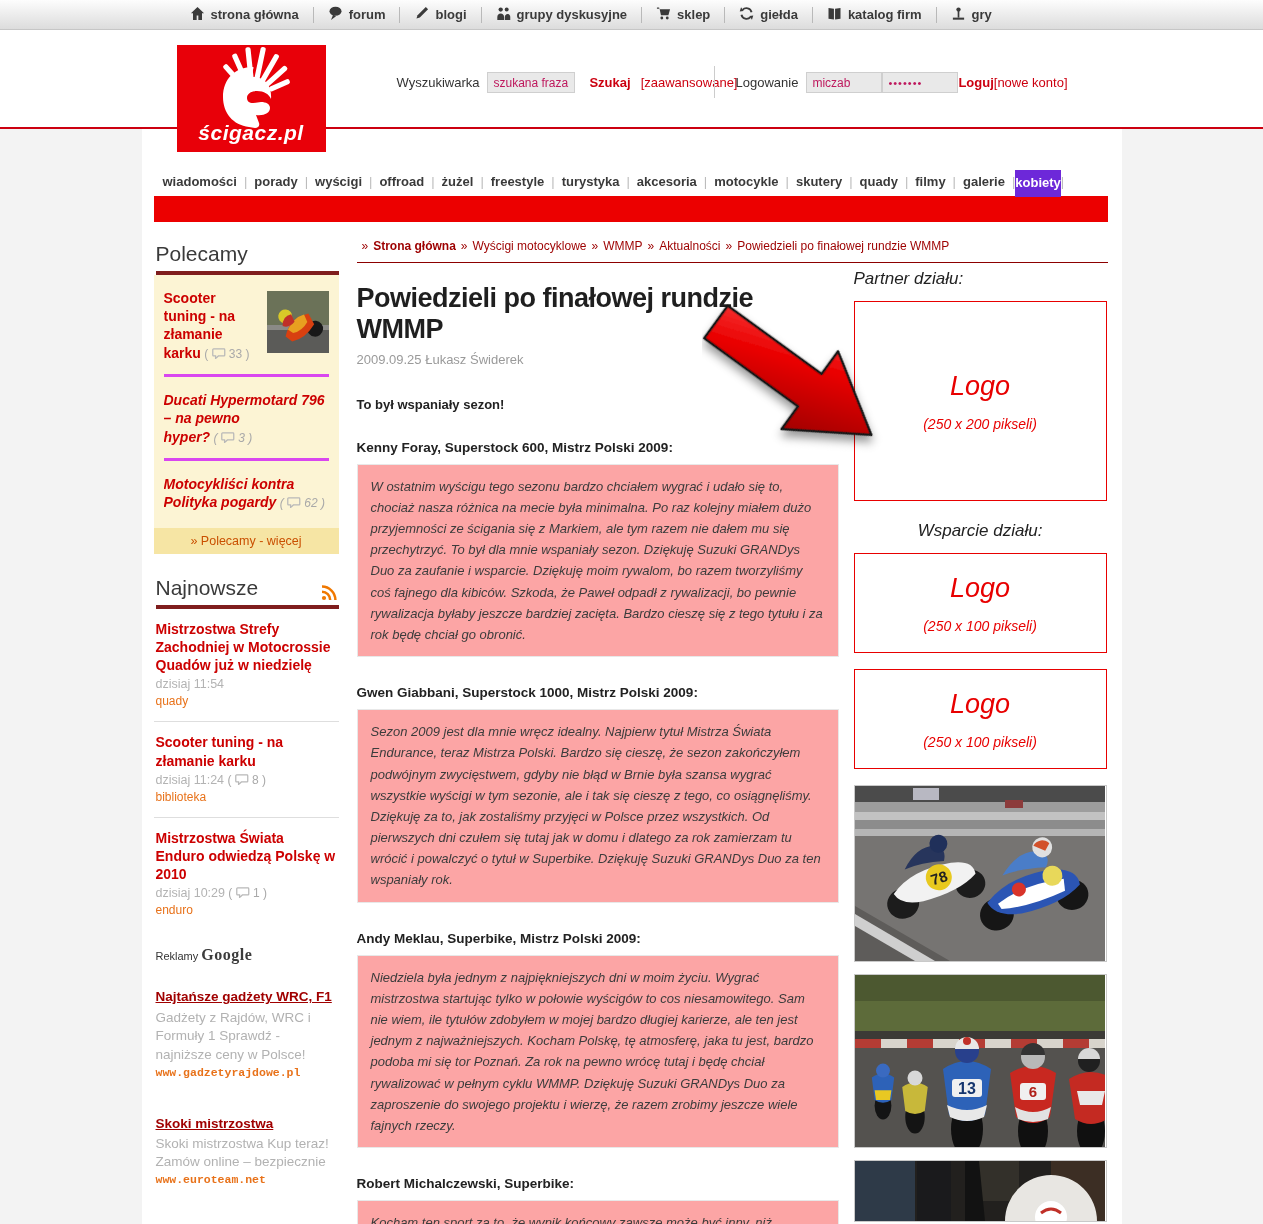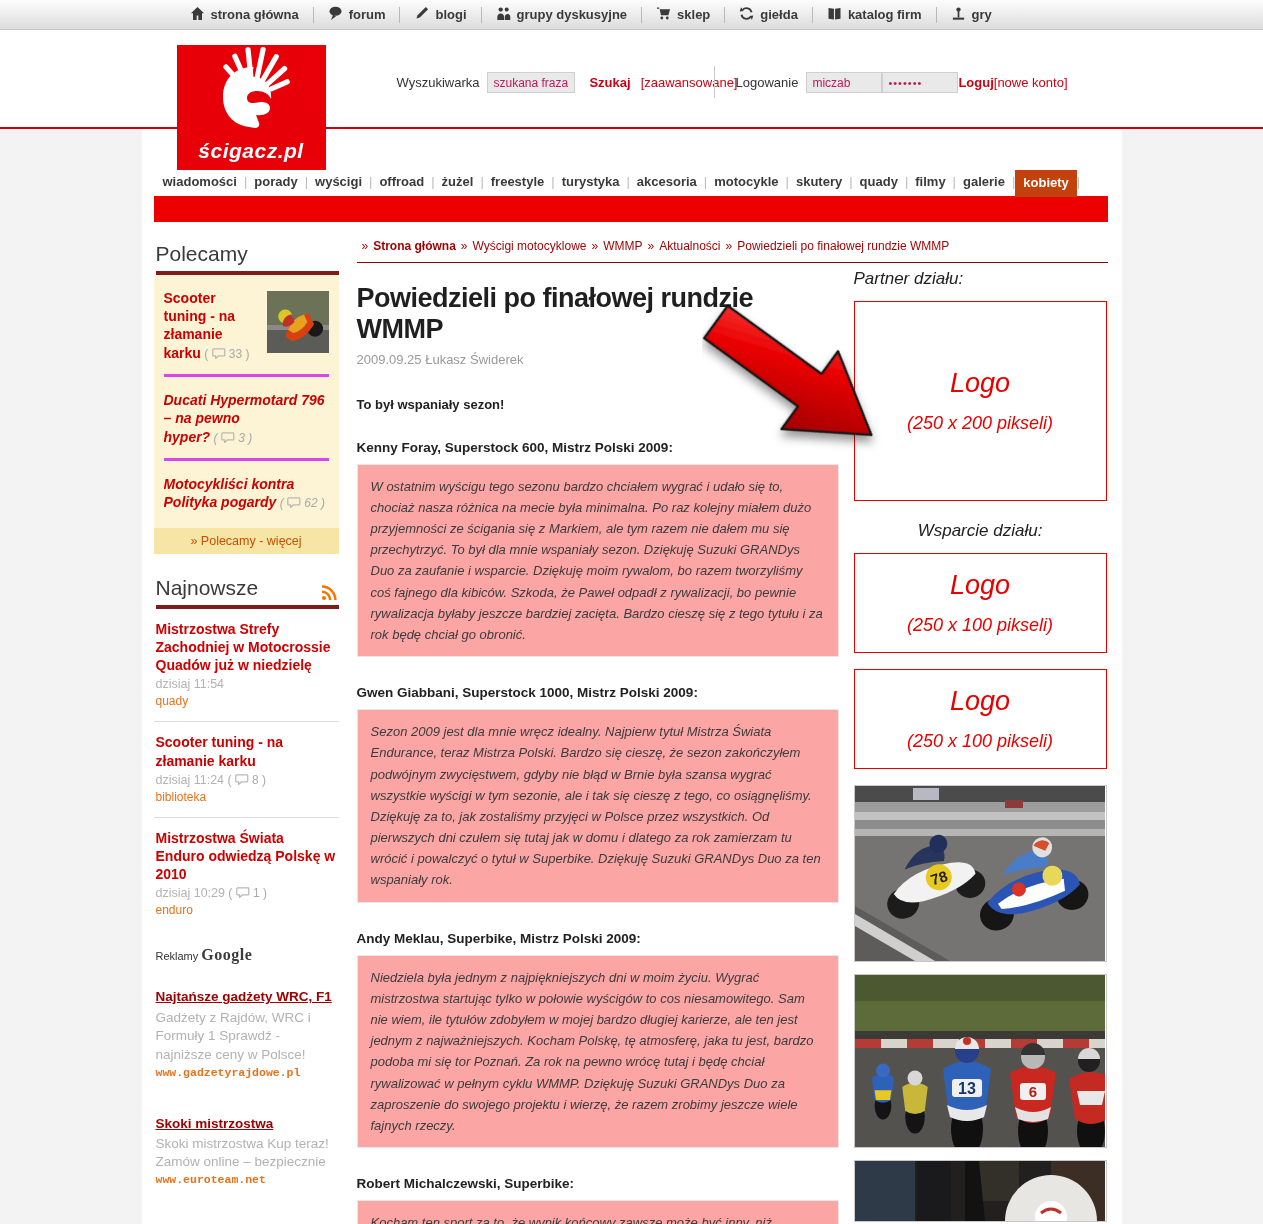--- a/index.html
+++ b/index.html
@@ -18,21 +18,21 @@
   .topbar-inner { width:980px; margin:0 auto; height:100%; display:flex; align-items:center; padding-left:34px; }
   .topnav-item { display:flex; align-items:center; gap:6px; padding:0 14px; cursor:pointer;
     font-size:13px; font-weight:bold; color:#3a3a3a; white-space:nowrap; }
   .topnav-item svg { width:15px; height:15px; fill:#3a3a3a; }
   .topnav-sep { width:1px; height:16px; background:#b9b9b9; }
   
   .red-line { position:absolute; top:127px; left:0; width:100%; height:2px; background:#cc0010; z-index:40; }
   .page { width:980px; margin:0 auto; background:#fff; position:relative; height:1194px; }
   .header { position:relative; height:138px; }
   .logo {
-    position:absolute; left:35px; top:15px; width:149px; height:125px;
+    position:absolute; left:35px; top:15px; width:149px; height:107px;
     background:#e80009; z-index:60; cursor:pointer; overflow:hidden;
   }
   .logo-text { position:absolute; left:0; right:0; bottom:7px; text-align:center;
     color:#fff; font-style:italic; font-weight:bold; font-size:21px; letter-spacing:0.5px; }
   .search-row { position:absolute; left:255px; top:42px; display:flex; align-items:center; font-size:13px; color:#333; }
   .search-row .lbl { margin-right:8px; }
   .hdr-input {
     width:88px; height:21px; background:#e9e9e9; border:1px solid #cfcfcf;
     font-size:12px; color:#be185d; padding:0 5px; font-family:inherit;
   }
@@ -40,21 +40,21 @@
   .red-link.b { font-weight:bold; }
   .search-row .gap { width:10px; } .search-row .gap-l { width:14px; }
   .hdr-divider { position:absolute; left:572px; top:36px; height:32px; width:1px; background:#cccccc; }
   .login-row { position:absolute; left:594px; top:42px; display:flex; align-items:center; font-size:13px; color:#333; }
   .login-row .lbl { margin-right:8px; }
   .pwd { letter-spacing:1px; font-size:11px; }
   
   .mainnav { display:flex; align-items:center; height:26px; padding-left:14px; font-size:13px; font-weight:bold; color:#3a3a3a; position:relative; z-index:5;}
   .mainnav-item { padding:4px 7px; cursor:pointer; white-space:nowrap; }
   .mainnav-sep { color:#bbb; font-weight:normal; }
-  .mainnav-item.active { background:#c2410c; color:#fff; padding:5px 8px 7px; margin-bottom:-4px; }
+  .mainnav-item.active { background:#6d28d9; color:#fff; padding:5px 0 7px; margin-bottom:-4px; }
   .red-banner { height:26px; background:#ec0000; margin:2px 14px 0 12px; }
   
   .content { display:flex; padding:12px 14px 0 12px; position:relative; }
   .col-left { width:185px; flex:none; }
   .col-right-area { flex:1; margin-left:18px; min-width:0; }
   
   .breadcrumb { font-size:12px; color:#9d0000; padding:5px 0 9px; border-bottom:1px solid #8c0000; }
   .crumb { color:#9d0000; text-decoration:none; cursor:pointer; }
   .crumb.first { font-weight:bold; }
   .crumb-sep { margin:0 5px; color:#9d0000; }
@@ -91,21 +91,21 @@
   .ads-header .google { font-family:"Liberation Serif","DejaVu Serif",serif; font-size:16px; font-weight:bold; color:#3c3c3c; letter-spacing:0.5px; }
   .ad { margin-top:24px; margin-bottom:36px; }
   .ad-title { color:#a00000; font-weight:bold; font-size:13.5px; text-decoration:underline; line-height:1.35; cursor:pointer; display:block;}
   .ad-body { color:#b2b2b2; font-size:13.5px; line-height:1.38; margin-top:2px; }
   .ad-url { color:#e8721a; font-size:11.5px; font-weight:bold; margin-top:1px; cursor:pointer; display:block; text-decoration:none;font-family:Liberation Mono, monospace;}
   
   .partner-title { font-style:italic; font-size:17px; color:#222; margin:6px 0 12px; }
   .logo-box { border:1px solid #e80000; background:#fff; display:flex; flex-direction:column;
     align-items:center; justify-content:center; color:#e80000; font-style:italic; margin-bottom:16px; }
   .logo-box .l1 { font-size:27px; }
-  .logo-box .l2 { font-size:18px; margin-top:14px; }
+  .logo-box .l2 { font-size:14px; margin-top:14px; }
   .logo-box.big { height:200px; }
   .logo-box.small { height:100px; }
   .support-title { font-style:italic; font-size:17px; color:#222; margin:20px 0 12px;text-align:center; }
   .photo { border:1px solid #c9c9c9; display:block; margin-top:12px; cursor:pointer; }
   .photo svg { display:block; }
   
   .big-arrow { position:absolute; left:560px; top:258px; z-index:30; pointer-events:none; }
 </style>
 </head>
 <body>

